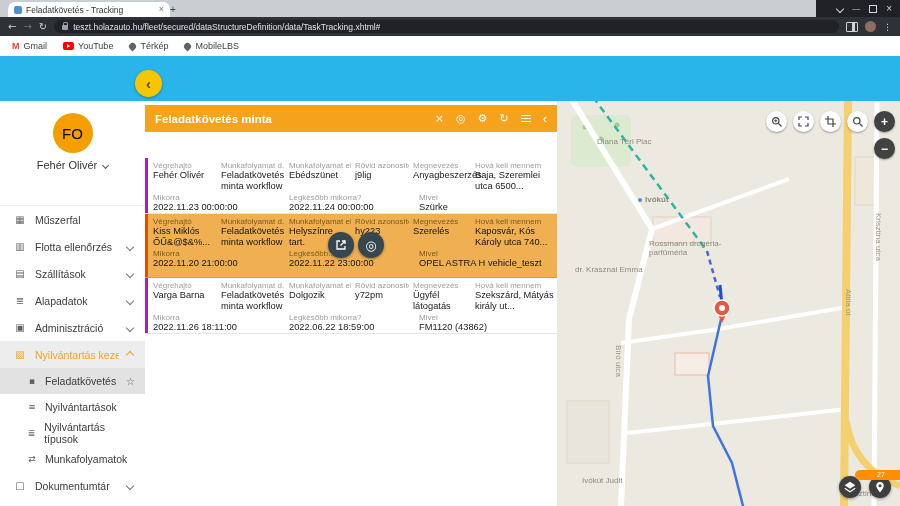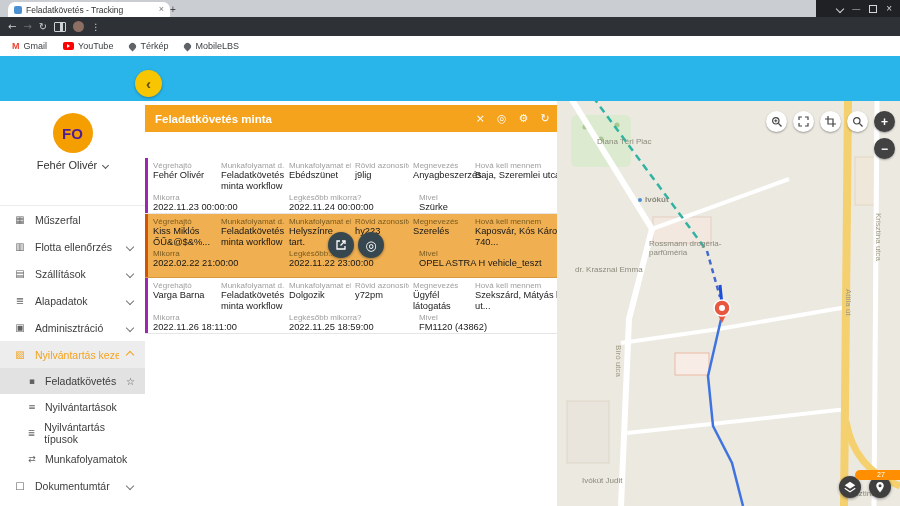--- a/index.html
+++ b/index.html
@@ -52,38 +52,38 @@
   .ticon{position:relative;display:flex;align-items:center;justify-content:center;}
   .help-circle{width:14px;height:14px;border:1.3px solid #fff;border-radius:50%;font-size:9px;display:flex;align-items:center;justify-content:center;}
   .p-glyph{font-size:13px;font-weight:bold;}
   .badge{position:absolute;top:-5px;right:-7px;min-width:10px;height:10px;border-radius:5px;background:var(--badge-orange,#ff8f00);
          color:#fff;font-size:7px;line-height:10px;text-align:center;padding:0 1px;}
   .badge.map27{position:absolute;z-index:6;}
 
   
   .sidebar{position:absolute;top:101px;left:0;width:145px;bottom:0;background:#fff;border-right:1px solid #e0e0e0;}
   .profile{height:92px;border-bottom:1px solid #ececec;text-align:center;}
-  .avatar{width:40px;height:40px;border-radius:50%;background:var(--avatar-orange,#f59e00);color:#4c1d95;font-size:15px;font-weight:bold;
+  .avatar{width:40px;height:40px;border-radius:50%;background:var(--avatar-orange,#f59e00);color:#000000;font-size:15px;font-weight:normal;
           display:flex;align-items:center;justify-content:center;margin:12px auto 6px;}
   .uname{font-size:11px;color:#333;display:flex;align-items:center;justify-content:center;gap:6px;}
   .uname .chev{width:4px;height:4px;color:#555;}
   .menu{font-size:10.5px;color:#3c3c3c;}
   .mi{height:27px;display:flex;align-items:center;gap:8px;padding:0 10px 0 13px;position:relative;}
   .mi .micon{width:14px;font-size:10px;color:#616161;text-align:center;}
   .mi .mlabel{flex:1;white-space:nowrap;overflow:hidden;}
   .mi .chev{color:#777;margin-right:2px;}
   .mi.active{background:#ededed;color:var(--orange,#f5a21d);}
   .mi.active .micon,.mi.active .chev{color:var(--orange,#f5a21d);}
   .sub{height:26px;display:flex;align-items:center;gap:7px;padding:0 10px 0 26px;font-size:10.5px;}
   .sub .micon{width:12px;font-size:9px;color:#616161;text-align:center;}
   .sub.selected{background:#e2e2e2;}
   .sub .star{margin-left:auto;color:#555;font-size:10px;}
 
   
-  .panel{position:absolute;left:145px;top:101px;width:412px;bottom:0;background:#fff;padding-left:41px;}
+  .panel{position:absolute;left:145px;top:101px;width:412px;bottom:0;background:#fff;}
   .phead{position:absolute;top:4px;left:0;right:0;height:27px;background:var(--orange,#f5a21d);display:flex;align-items:center;color:#fff;}
   .ptitle{margin-left:10px;font-size:11.5px;font-weight:bold;flex:1;}
   .picos{display:flex;align-items:center;gap:12px;margin-right:10px;font-size:11px;}
   .list-bars{width:10px;height:8px;position:relative;}
   .list-bars:before{content:"";position:absolute;left:0;right:0;top:0;height:1.6px;background:#fff;box-shadow:0 3px 0 #fff,0 6px 0 #fff;}
   .searchrow{position:absolute;top:31px;left:0;right:0;height:26px;border-bottom:1px solid #e6e6e6;}
   .searchrow input{width:100%;height:100%;border:none;outline:none;padding:0 0 0 9px;font-size:10px;color:#444;box-sizing:border-box;
                    font-family:"Liberation Sans",sans-serif;background:transparent;}
   .searchrow input::placeholder{color:#9e9e9e;}
   .rows{position:absolute;top:57px;left:0;right:0;}
@@ -138,20 +138,24 @@
       <span>—</span>
       <span class="maxi"></span>
       <span style="font-size:10px;">×</span>
     </div>
   </div>
 
   <div class="addrbar">
     <span class="nav-ico ico">←</span>
     <span class="nav-ico ico dim">→</span>
     <span class="nav-ico ico">↻</span>
+    <div class="urlpill">
+      <span class="lock"></span>
+      <span class="url">teszt.holazauto.hu/fleet/secured/dataStructureDefinition/data/TaskTracking.xhtml#</span>
+    </div>
     <span class="pane-ico"></span>
     <span class="avatar-mini"></span>
     <span class="kebab ico">⋮</span>
   </div>
 
   <div class="bookmarks">
     <div class="bm">
       <span class="gmail-m">M</span>
       <span>Gmail</span>
     </div>
@@ -367,21 +371,21 @@
               <div class="v">Szerelés</div>
             </div>
           <div>
               <div class="h">Hová kell mennem</div>
               <div class="v">Kaposvár, Kós Károly utca 740...</div>
             </div>
         </div>
         <div class="g2">
           <div>
               <div class="h">Mikorra</div>
-              <div class="v">2022.02.22 21:00:00</div>
+              <div class="v">2022.11.20 21:00:00</div>
             </div>
           <div>
               <div class="h">Legkésőbb...</div>
               <div class="v">2022.11.22 23:00:00</div>
             </div>
           <div>
               <div class="h">Mivel</div>
               <div class="v">OPEL ASTRA H vehicle_teszt</div>
             </div>
         </div>
@@ -425,21 +429,21 @@
               <div class="v">Szekszárd, Mátyás király ut...</div>
             </div>
         </div>
         <div class="g2">
           <div>
               <div class="h">Mikorra</div>
               <div class="v">2022.11.26 18:11:00</div>
             </div>
           <div>
               <div class="h">Legkésőbb mikorra?</div>
-              <div class="v">2022.11.25 18:59:00</div>
+              <div class="v">2022.06.22 18:59:00</div>
             </div>
           <div>
               <div class="h">Mivel</div>
               <div class="v">FM1120 (43862)</div>
             </div>
         </div>
       </div>
 
     </div>
   </div>

